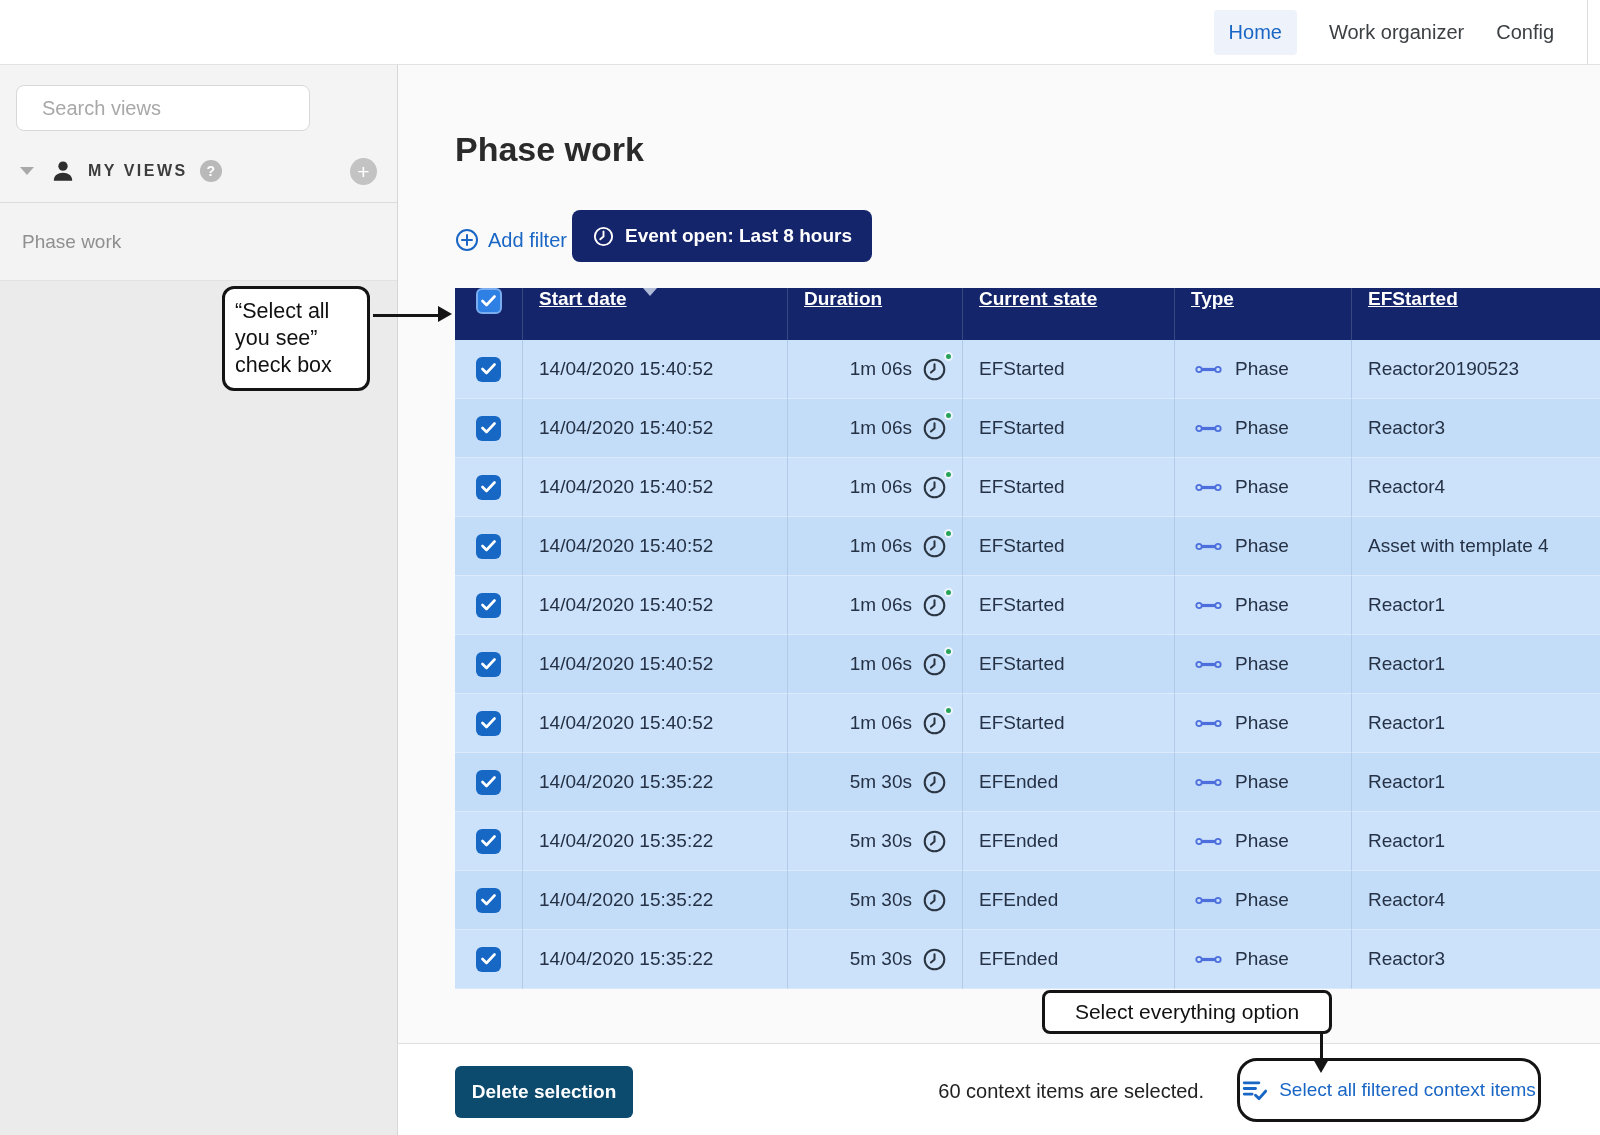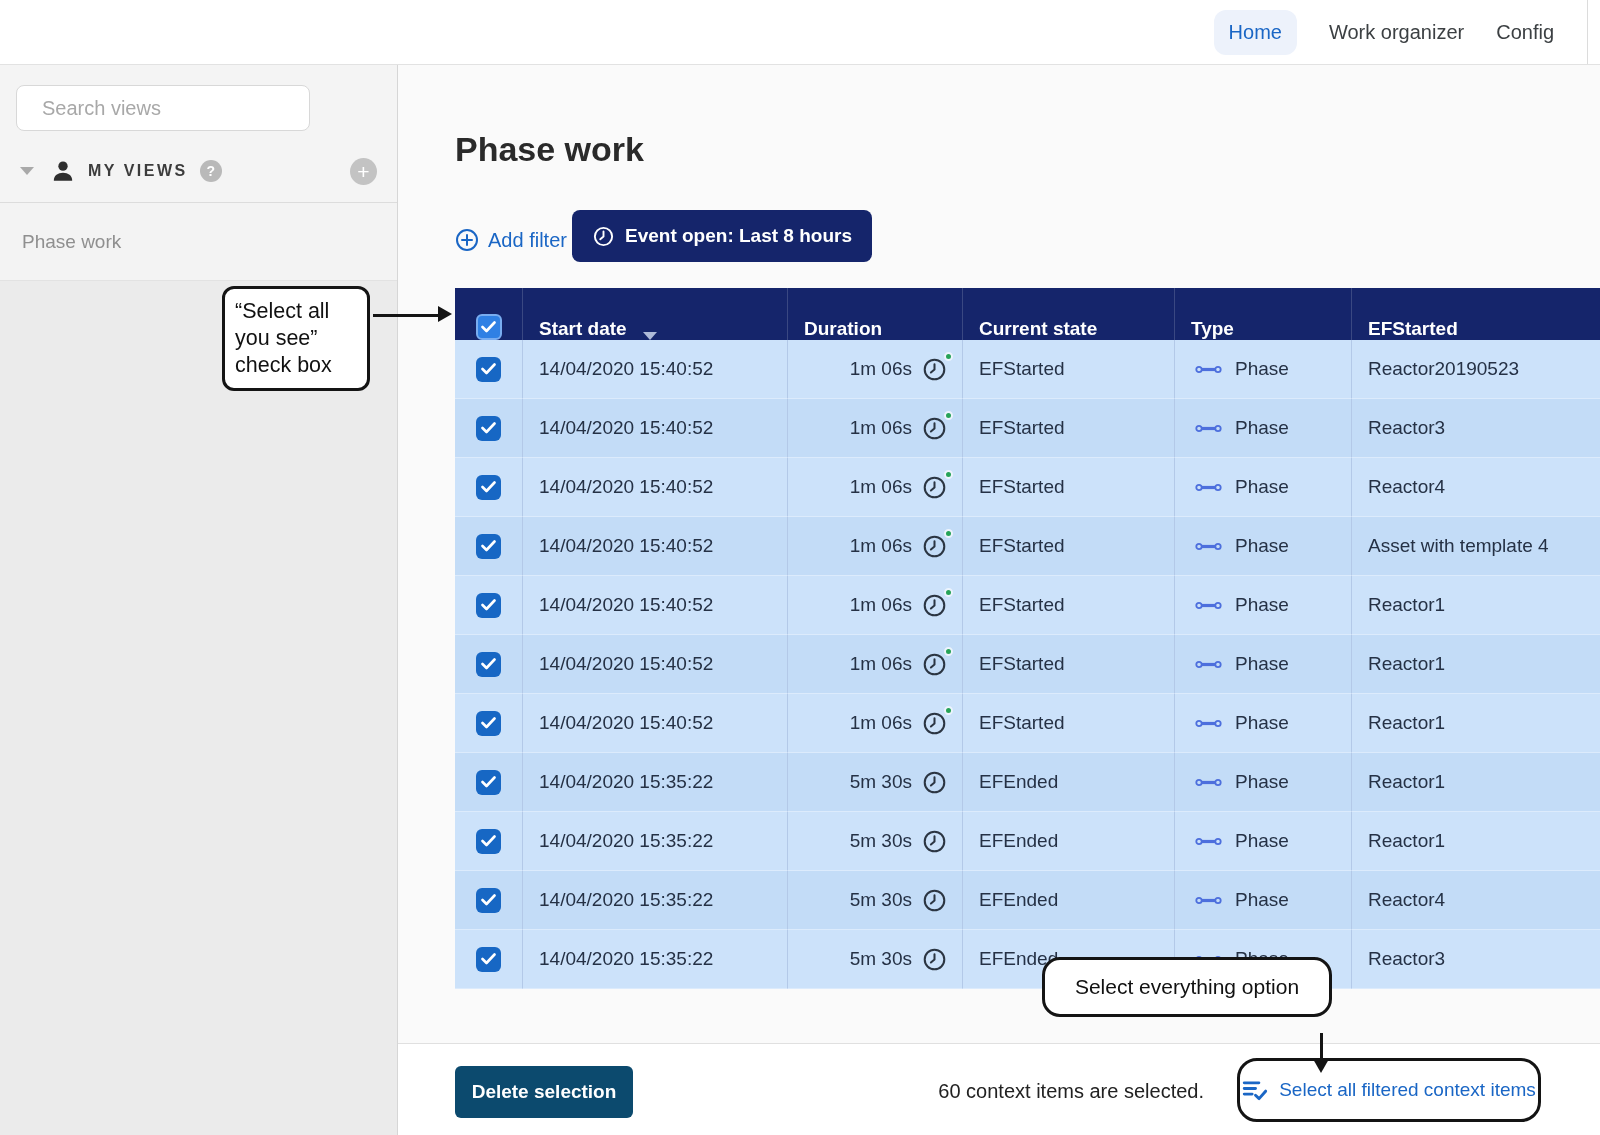--- a/index.html
+++ b/index.html
@@ -16,21 +16,21 @@
   .logo-block { position:absolute; left:0; top:0; width:253px; height:64px;
                 border-right:1px solid #e4e4e4; display:flex; align-items:center; padding-left:20px; }
   .brand { margin-left:10px; font-size:25px; color:#1d2d69; letter-spacing:.2px; }
   .brand b { font-weight:800; }
   .brand span.light { font-weight:400; }
   .caret-down { width:0; height:0; border-left:8px solid transparent; border-right:8px solid transparent;
                 border-top:9px solid #b4b4b4; margin-left:22px; }
   .topnav { position:absolute; right:46px; top:0; height:64px; display:flex; align-items:center;
             gap:32px; font-size:20px; color:#3c4043; }
   .topnav .nav-item { cursor:default; }
-  .topnav .active { background:#edf2fb; color:#1a66c5; padding:11px 15px; border-radius:12px; }
+  .topnav .active { background:#edf2fb; color:#1a66c5; padding:11px 15px; border-radius:4px; }
   .topbar-end-divider { position:absolute; right:12px; top:0; height:64px; border-left:1px solid #dcdcdc; }
 
   
   .sidebar { position:absolute; left:0; top:65px; width:398px; height:1070px;
              background:#ebebeb; border-right:1px solid #d6d6d6; z-index:2; }
   .sidebar-top { height:138px; background:#f4f4f4; border-bottom:1px solid #dcdcdc; position:relative; }
   .search-box { position:absolute; left:16px; top:20px; width:294px; height:46px; background:#fff;
                 border:1px solid #d8d8d8; border-radius:8px; display:flex; align-items:center; padding:0 13px; }
   .search-box input { border:none; outline:none; flex:1; font-size:20px; color:#555;
                       background:transparent; margin-left:12px; font-family:"Liberation Sans",sans-serif; }
@@ -52,21 +52,21 @@
   .add-filter { position:absolute; left:455px; top:222px; height:36px; display:flex; align-items:center;
                 gap:9px; color:#1a66c5; font-size:20px; background:none; border:none;
                 font-family:"Liberation Sans",sans-serif; cursor:pointer; }
   .filter-chip { position:absolute; left:572px; top:210px; height:52px; padding:0 20px;
                  background:#15256b; border-radius:8px; color:#fff; font-weight:700; font-size:19px;
                  display:flex; align-items:center; gap:10px; border:none; font-family:"Liberation Sans",sans-serif; }
 
   
   .table { position:absolute; left:455px; top:288px; right:0; z-index:1; }
   .thead { display:flex; background:#15256b; height:52px; color:#fff; font-size:19px; font-weight:600; }
-  .th { display:flex; align-items:flex-end; padding-left:16px; border-right:1px solid rgba(255,255,255,.16); }
+  .th { display:flex; align-items:flex-start; padding-left:16px; border-right:1px solid rgba(255,255,255,.16);text-decoration:underline; }
   .th:last-child { border-right:none; }
   .th.col-check { justify-content:center; padding-left:0; }
   .sort-caret { width:0; height:0; border-left:7px solid transparent; border-right:7px solid transparent;
                 border-top:8px solid #aebad8; margin-left:16px; }
   .col-check { width:68px; }
   .col-date  { width:265px; }
   .col-dur   { width:175px; }
   .col-state { width:212px; }
   .col-type  { width:177px; }
   .col-comp  { flex:1; }
@@ -94,21 +94,21 @@
                 color:#fff; font-size:19px; font-weight:700; border:none; border-radius:6px;
                 font-family:"Liberation Sans",sans-serif; cursor:pointer; }
   .sel-text { position:absolute; right:396px; top:36px; font-size:20px; color:#222; }
   .select-all-link { display:flex; align-items:center; gap:10px; color:#1a66c5; font-size:19px;
                      background:none; border:none; font-family:"Liberation Sans",sans-serif; cursor:pointer; }
 
   
   .ann-box { position:absolute; background:#fff; border:3px solid #141414; color:#111; z-index:20; }
   .ann-select-all { left:222px; top:286px; width:148px; border-radius:12px; padding:9px 10px;
                     font-size:21.5px; line-height:1.26; white-space:pre-line; }
-  .ann-select-everything { left:1042px; top:957px; width:290px; height:60px; border-radius:18px;
+  .ann-select-everything { left:1042px; top:990px; width:290px; height:44px; border-radius:8px;
                            font-size:21px; display:flex; align-items:center; justify-content:center; }
   .ann-link-box { left:1237px; top:1058px; width:304px; height:64px; border-radius:20px;
                   display:flex; align-items:center; justify-content:center; }
   .arrow-line-h { position:absolute; left:373px; top:314px; width:66px; height:3px; background:#141414; z-index:19; }
   .arrow-head-r { position:absolute; left:438px; top:306px; width:0; height:0;
                   border-left:14px solid #141414; border-top:8px solid transparent;
                   border-bottom:8px solid transparent; z-index:19; }
   .arrow-line-v { position:absolute; left:1320px; top:1033px; width:3px; height:28px; background:#141414; z-index:21; }
   .arrow-head-d { position:absolute; left:1313px; top:1059px; width:0; height:0;
                   border-top:14px solid #141414; border-left:8px solid transparent;

